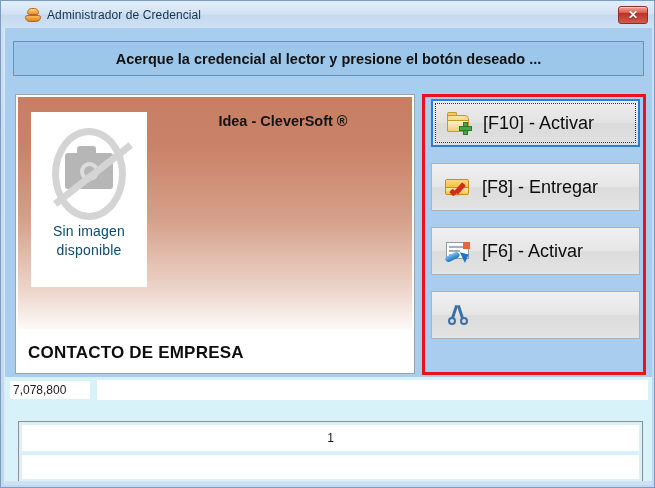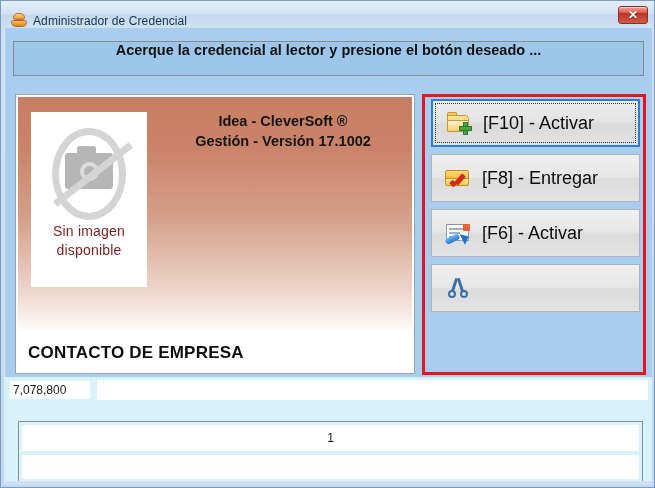--- a/index.html
+++ b/index.html
@@ -29,22 +29,22 @@
   }
 
   
   #titlebar {
     position: absolute;
     left: 0; top: 0;
     width: 655px;
     height: 27px;
     background: linear-gradient(to bottom, #e4eefa 0%, #d2e2f3 48%, #c5d9ee 52%, #cfe1f3 100%);
     display: flex;
-    align-items: flex-end;
-    padding-left: 10px;
+    align-items: center;
+    padding-left: 24px;
   }
   #app-icon {
     width: 16px; height: 16px;
     position: relative;
     flex: 0 0 auto;
     margin-right: 6px;
   }
   #app-icon .ic-top {
     position: absolute; left: 2px; top: 1px;
     width: 12px; height: 7px;
@@ -96,20 +96,21 @@
   }
 
   
   #banner {
     position: absolute;
     left: 8px; top: 13px;
     width: 631px; height: 35px;
     background: #9cc7ea;
     border: 1px solid #8a8a8a;
     display: flex;
+    align-items: center;
     justify-content: center;
   }
   #banner-text {
     font-size: 14.5px;
     font-weight: bold;
     color: #111111;
     white-space: nowrap;
   }
 
   
@@ -174,21 +175,21 @@
   #noimg-graphic .slash {
     position: absolute;
     left: -2px; top: 45px;
     width: 96px; height: 7px;
     background: #d4d4d4;
     transform: rotate(-38deg);
     transform-origin: center;
   }
   #noimg-line1, #noimg-line2 {
     font-size: 14px;
-    color: #7f1d1d;
+    color: #0c4a6e;
     line-height: 19px;
     letter-spacing: 0.2px;
   }
   #card-brand {
     position: absolute;
     left: 140px; top: 14px;
     width: 250px;
     text-align: center;
     font-size: 14.5px;
     font-weight: bold;
@@ -211,21 +212,21 @@
     width: 224px; height: 281px;
     border: 3px solid #e8131c;
     background: #a8cdee;
   }
   #button-stack {
     position: absolute;
     left: 6px; top: 2px;
     width: 209px;
     display: flex;
     flex-direction: column;
-    gap: 7px;
+    gap: 16px;
   }
   .app-button {
     position: relative;
     height: 48px;
     background: linear-gradient(to bottom, #f0f0f0 0%, #e6e6e6 48%, #dcdcdc 52%, #e3e3e3 100%);
     border: 1px solid #b2b2b2;
     display: flex;
     align-items: center;
     padding-left: 13px;
     cursor: pointer;
@@ -487,21 +488,20 @@
             <span class="cam-body"></span>
             <span class="cam-lens"></span>
             <span class="slash"></span>
           </div>
           <div id="noimg-line1">Sin imagen</div>
           <div id="noimg-line2">disponible</div>
         </div>
 
         <div id="card-brand">
           <div>Idea - CleverSoft ®</div>
-          <div>Gestión - Versión 17.1002</div>
         </div>
       </div>
       <div id="card-caption">CONTACTO DE EMPRESA</div>
     </div>
 
     <div id="button-group">
       <div id="button-stack">
 
         <div class="app-button focused">
           <span class="focus-ring"></span>

